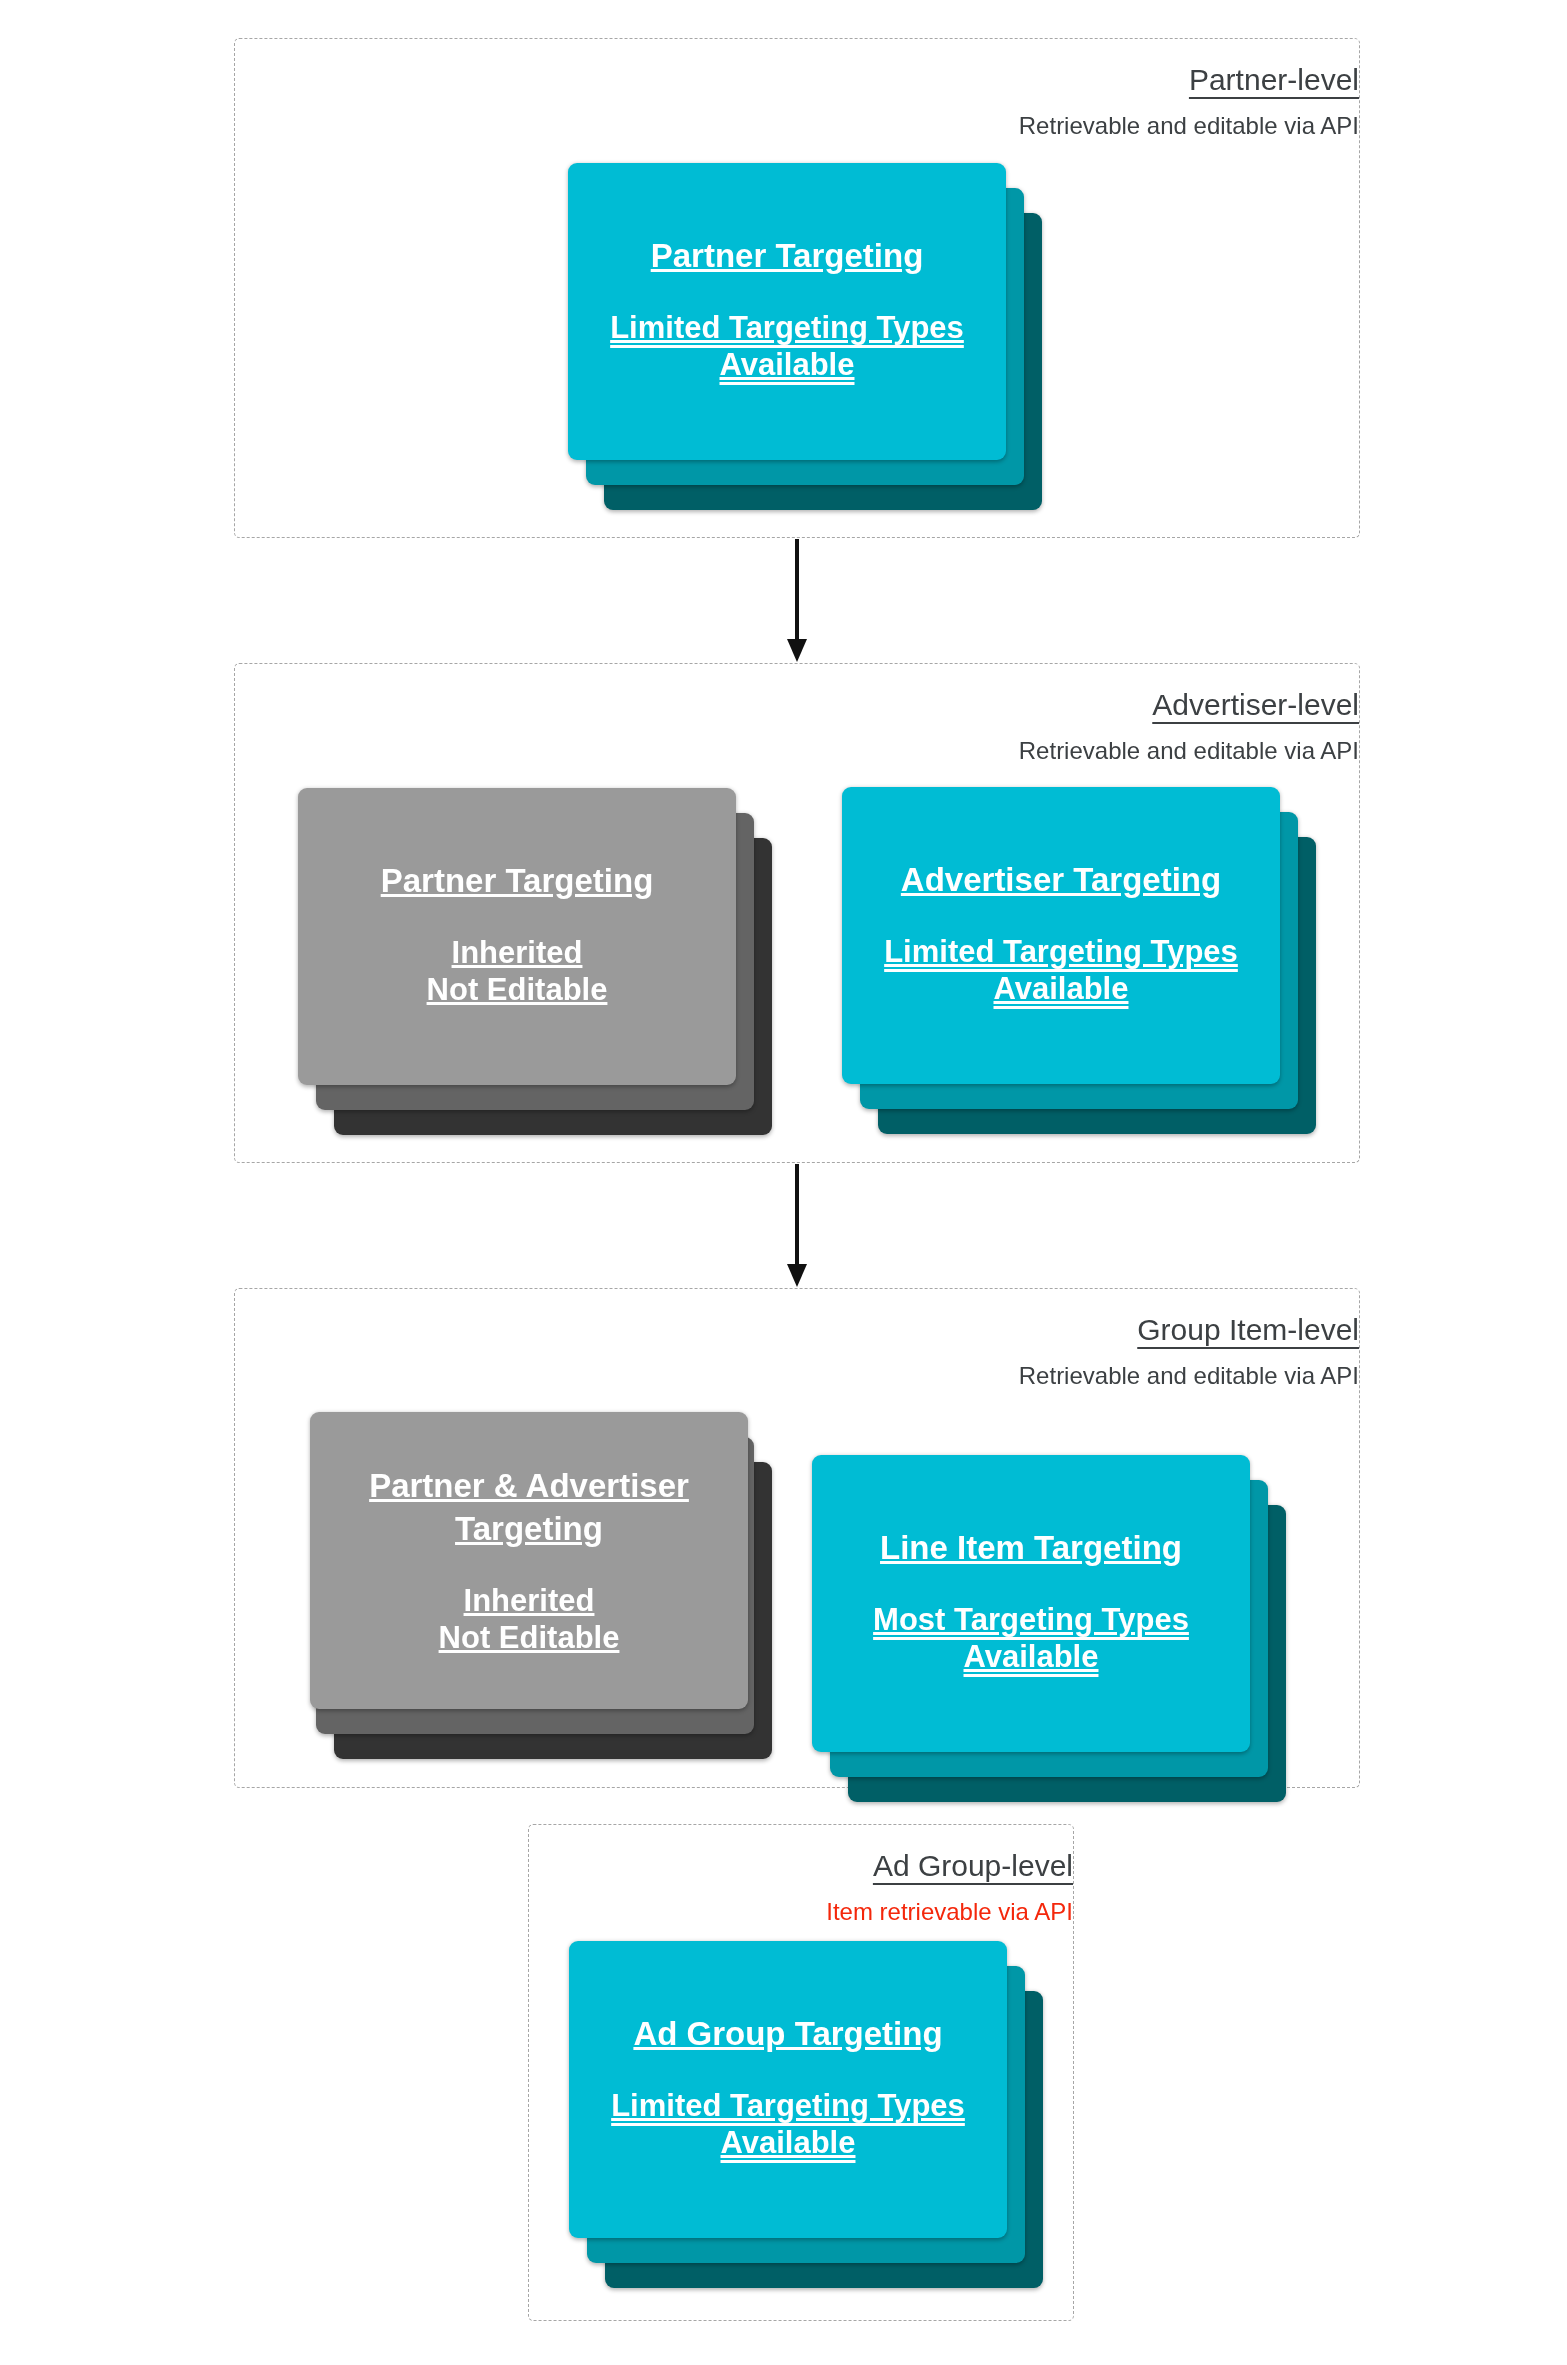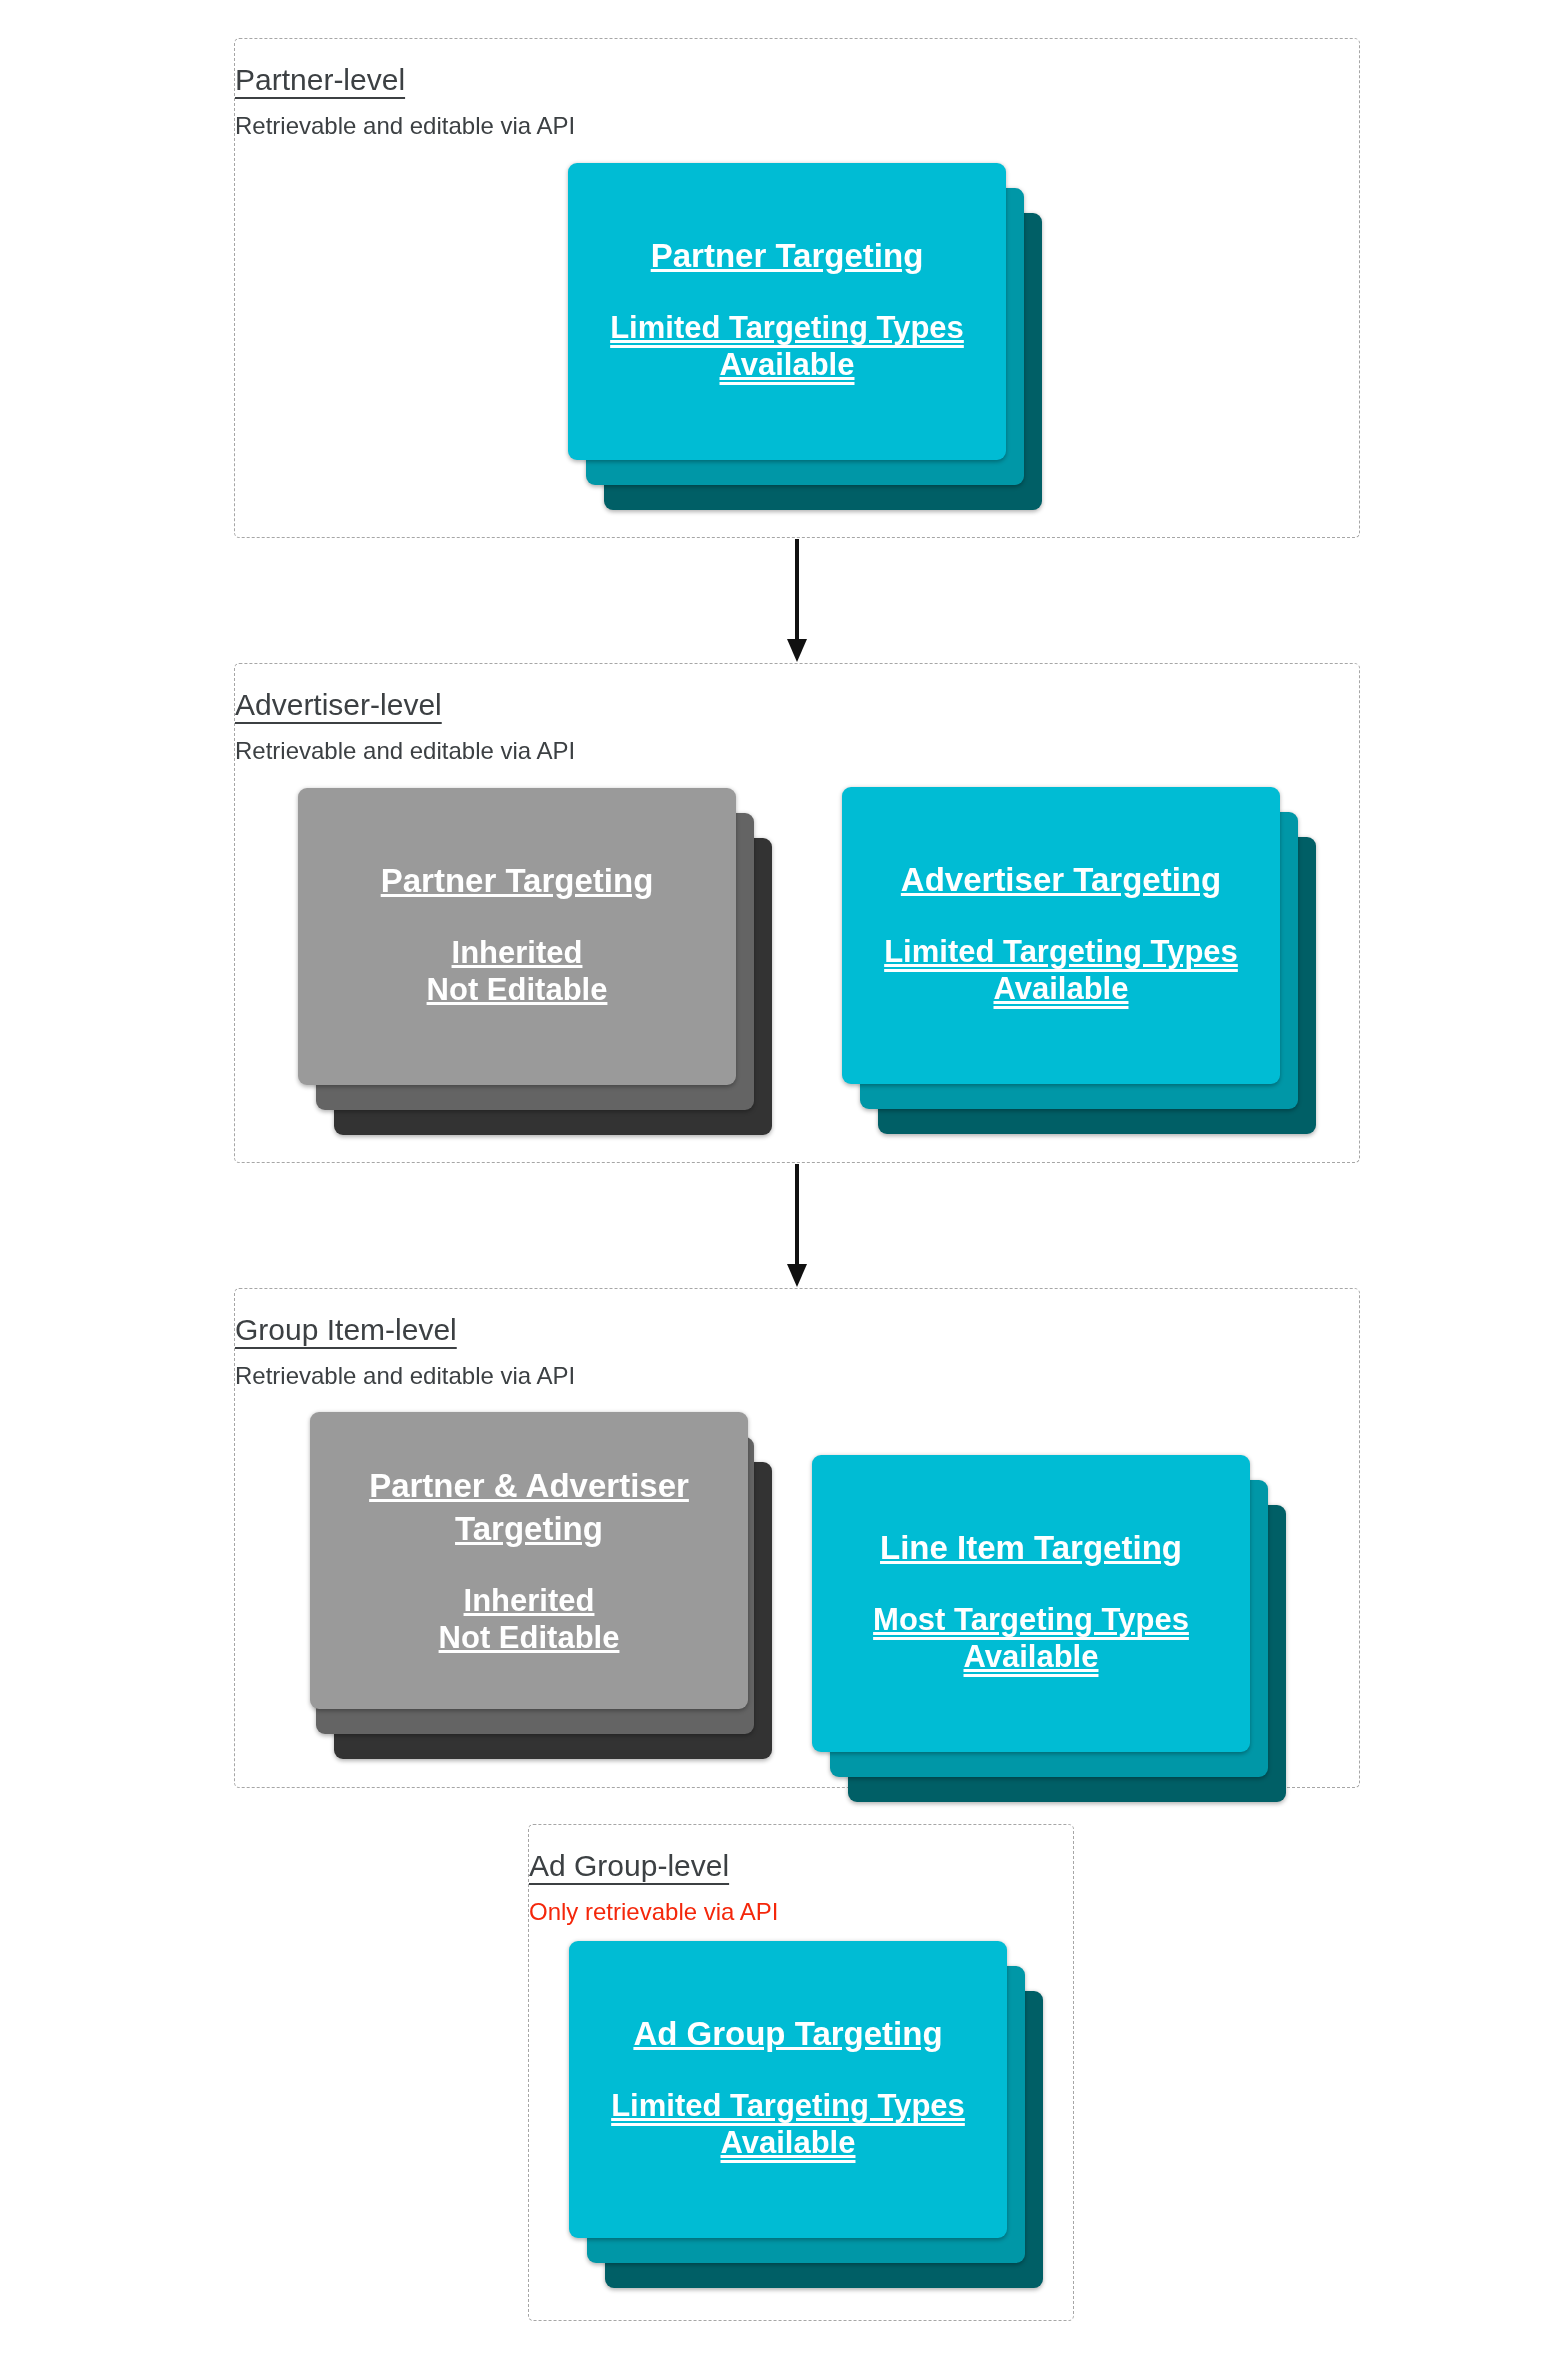--- a/index.html
+++ b/index.html
@@ -14,21 +14,21 @@
     position:absolute;
     box-sizing:border-box;
     border:1.8px dashed var(--dashed-border, #a6a6a6);
     border-radius:5.4px;
   }
   #section-partner    { left:234px; top:38px;   width:1126px; height:500px; }
   #section-advertiser { left:234px; top:663px;  width:1126px; height:500px; }
   #section-lineitem   { left:234px; top:1288px; width:1126px; height:500px; }
   #section-adgroup    { left:528px; top:1824px; width:546px;  height:497px; }
 
-  .hdr { padding-top:23px; text-align:left; }
+  .hdr { padding-top:23px; text-align:right; }
   .hdr-title {
     font-size:30px; line-height:36px; font-weight:400;
     color:var(--header-text, #3c4043);
     text-decoration:underline;
     text-underline-offset:7.1px;
     text-decoration-thickness:2.2px;
   }
   .hdr-sub {
     margin-top:10.7px;
     font-size:24px; line-height:34px; font-weight:normal;
@@ -169,21 +169,21 @@
           <div class="body-line">Most Targeting Types</div>
           <div class="body-line">Available</div>
         </div>
       </div>
     </div>
   </div>
 
   <div class="section" id="section-adgroup">
     <div class="hdr">
       <div class="hdr-title">Ad Group-level</div>
-      <div class="hdr-sub red">Only retrievable via API</div>
+      <div class="hdr-sub red">Item retrievable via API</div>
     </div>
     <div class="stack cyan underline-body" style="left:40px; top:116px;">
       <div class="layer l3"></div>
       <div class="layer l2"></div>
       <div class="layer front">
         <div class="card-title">Ad Group Targeting</div>
         <div class="card-body">
           <div class="body-line">Limited Targeting Types</div>
           <div class="body-line">Available</div>
         </div>

